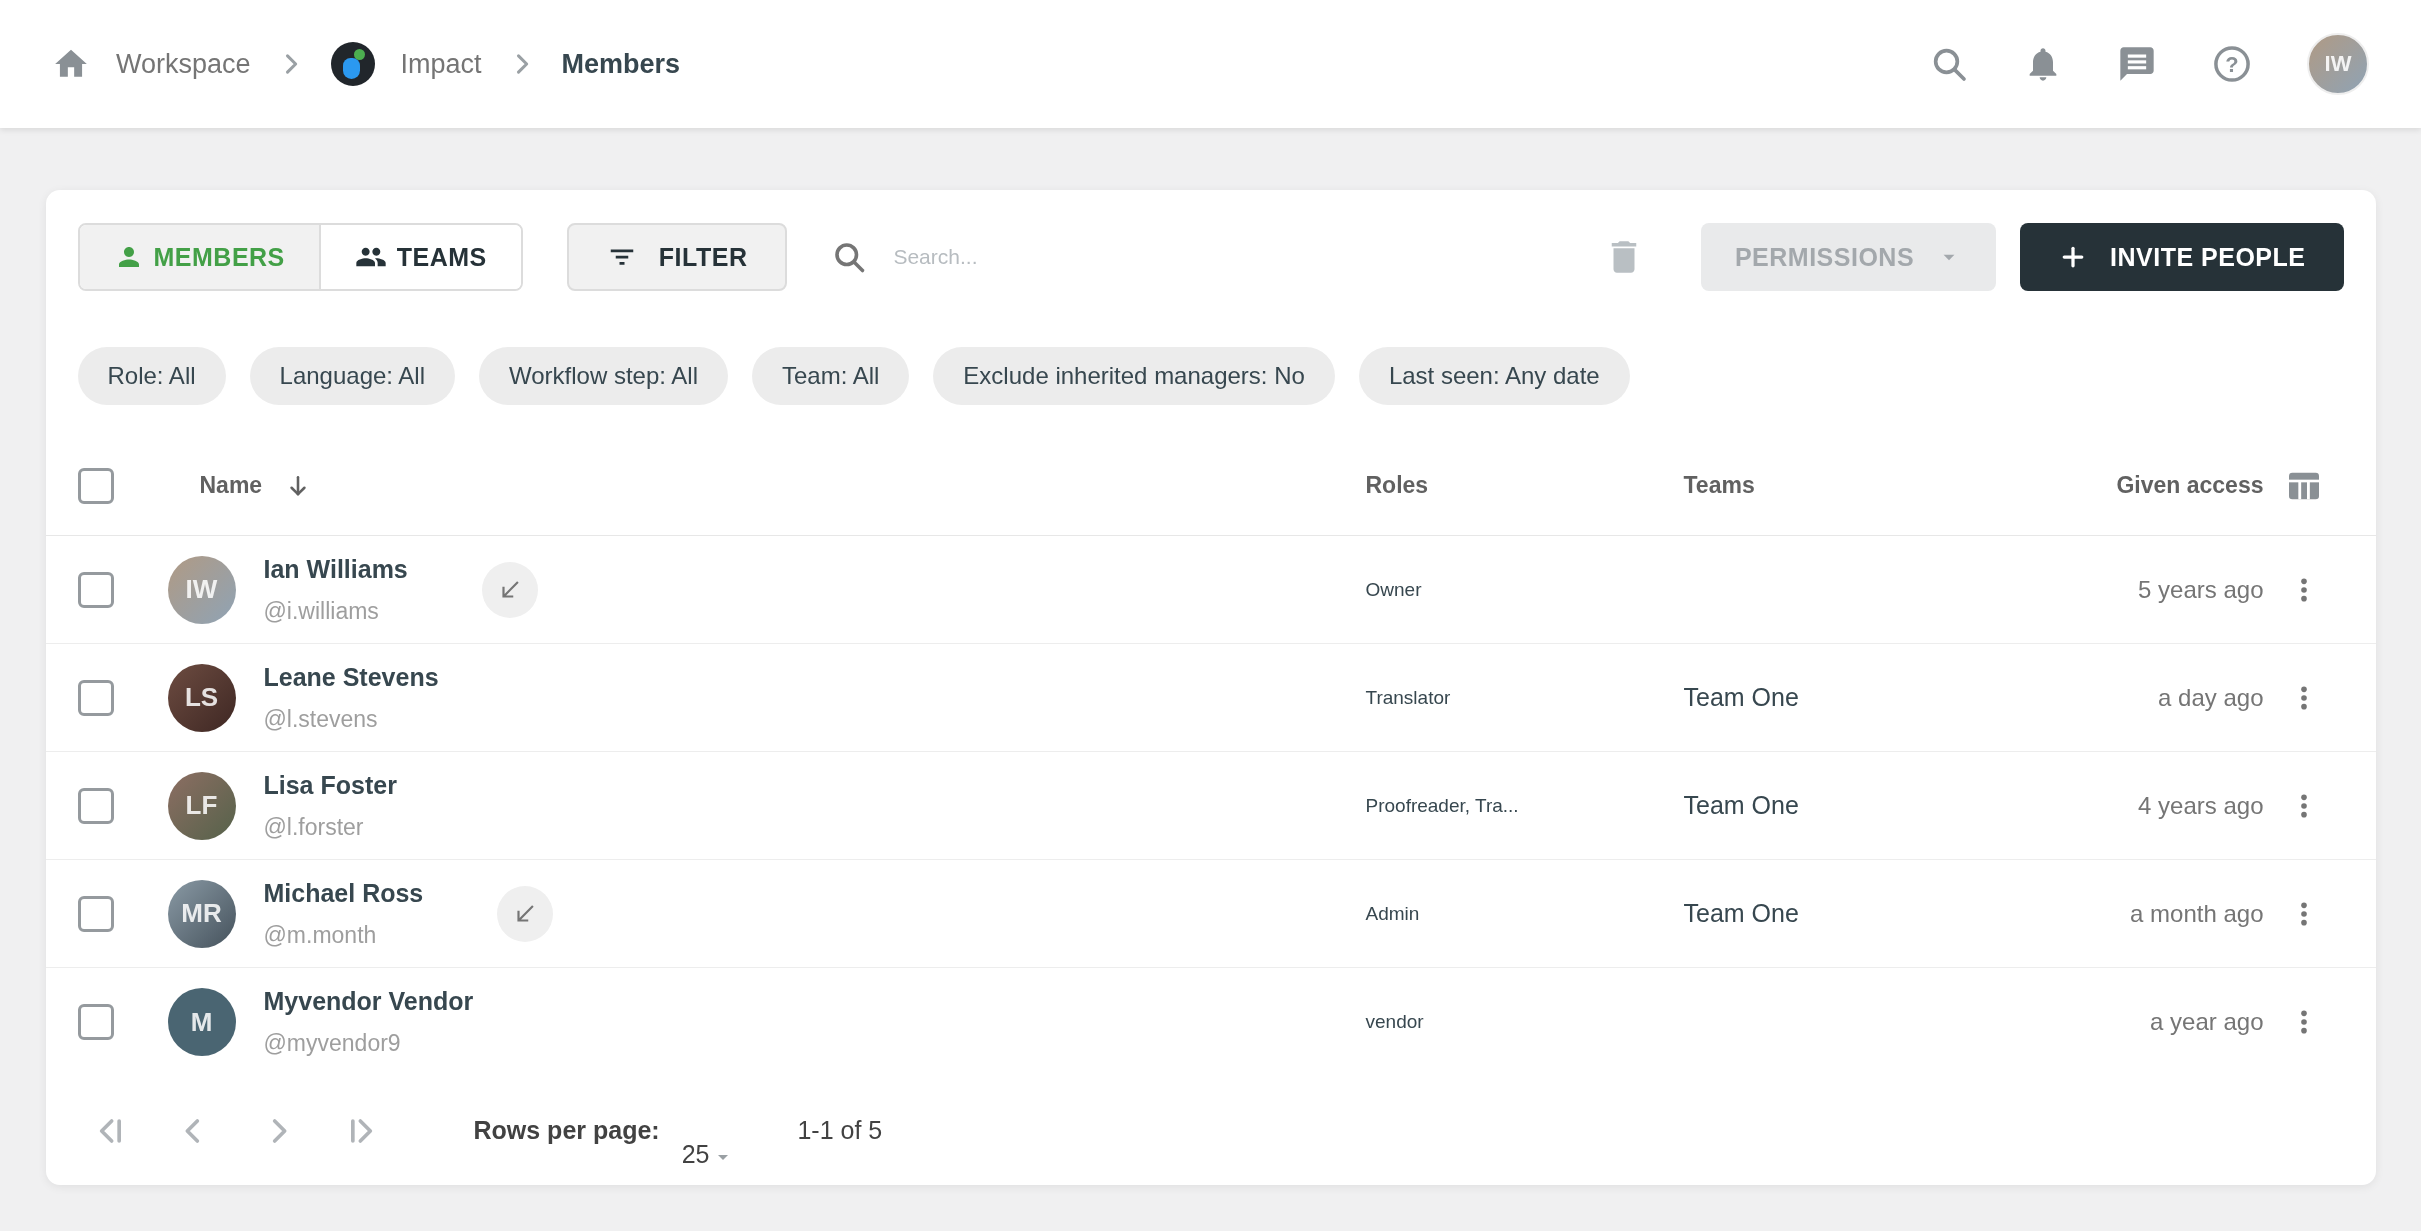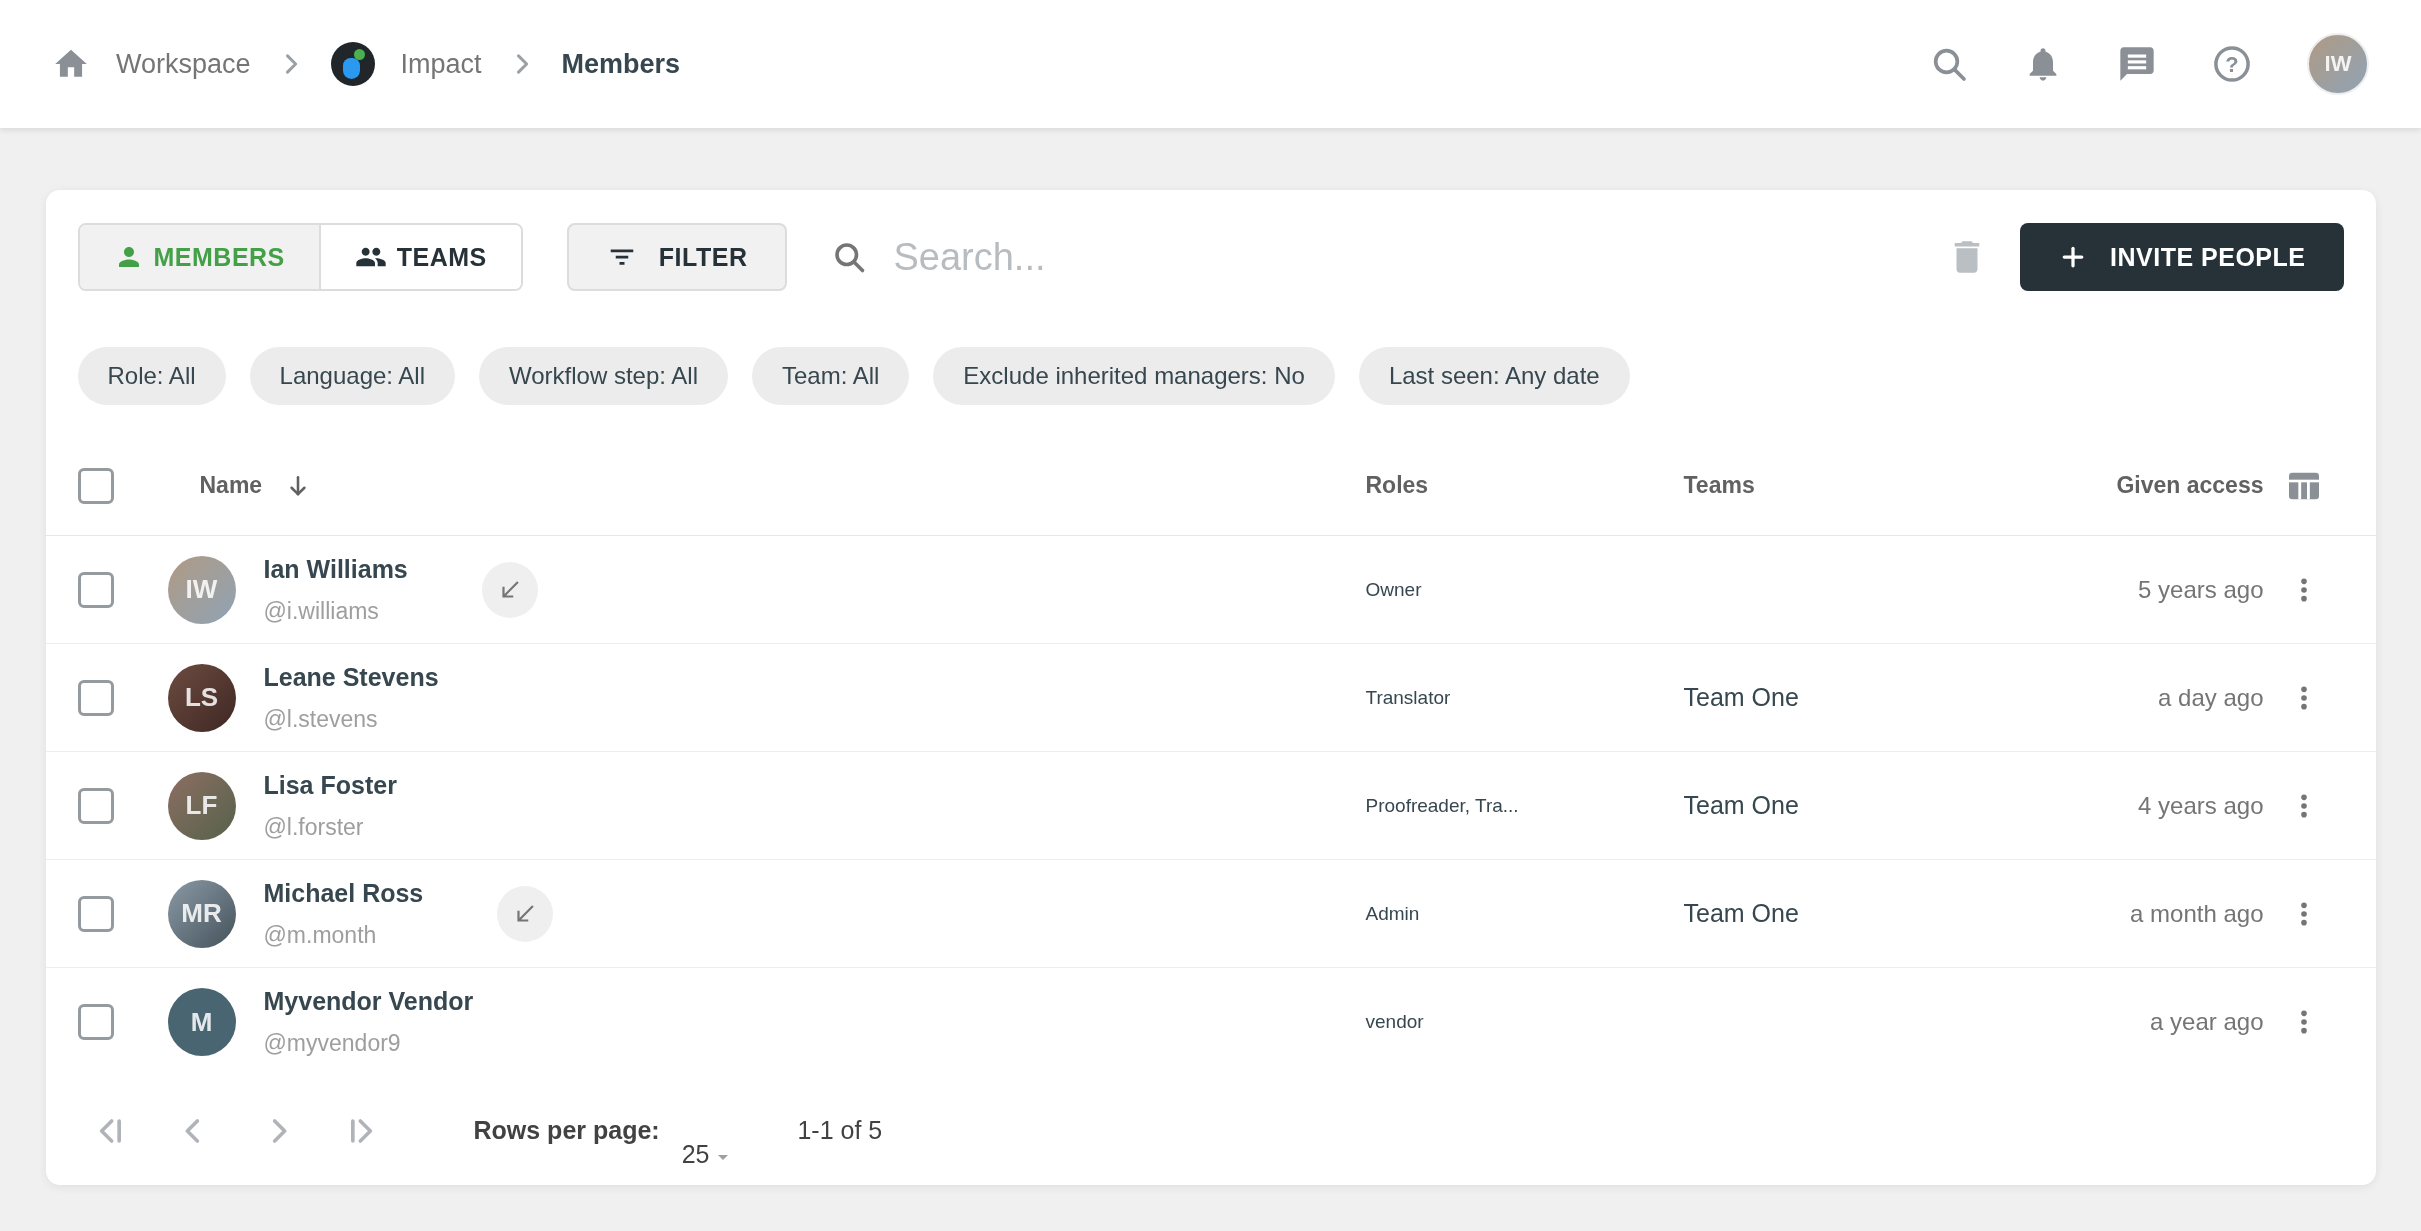--- a/index.html
+++ b/index.html
@@ -58,21 +58,21 @@
   }
   .seg .members-btn { background:#f1f1f1; color:#43a047; border-right:2px solid #dcdcdc; }
   .seg .teams-btn { background:#fff; color:#263238; }
   .filter-btn {
     margin-left:44px; height:68px; padding:0 38px; border:2px solid #dcdcdc; border-radius:8px;
     background:#f1f1f1; color:#263238; font-size:25px; font-weight:700; letter-spacing:.5px;
     display:flex; align-items:center; gap:22px; cursor:pointer; font-family:inherit;
   }
   .searchbox { flex:1; display:flex; align-items:center; gap:26px; margin:0 44px; color:#757575; }
   .searchbox input {
-    flex:1; border:none; outline:none; font-size:38px; color:#a16207; font-family:inherit; background:transparent;
+    flex:1; border:none; outline:none; font-size:21px; color:#a16207; font-family:inherit; background:transparent;
   }
   .searchbox input::placeholder { color:#b7bcc0; }
   .trash-btn { background:none; border:none; color:#b9bfc3; cursor:default; padding:0 8px; }
   .permissions-btn {
     margin-left:48px; height:68px; padding:0 34px; border:none; border-radius:8px;
     background:#e9eaeb; color:#a3a8ac; font-size:25px; font-weight:700; letter-spacing:.5px;
     display:flex; align-items:center; gap:22px; font-family:inherit; cursor:default;
   }
   .invite-btn {
     margin-left:24px; height:68px; padding:0 38px; border:none; border-radius:8px;
@@ -229,20 +229,28 @@
       </span>
       <input type="text" placeholder="Search..." style="">
     </div>
 
     <button class="trash-btn">
       <svg width="42" height="42" viewBox="0 0 24 24" fill="currentColor">
           <path d="M6 19c0 1.1.9 2 2 2h8c1.1 0 2-.9 2-2V7H6v12zM19 4h-3.5l-1-1h-5l-1 1H5v2h14V4z"></path>
         </svg>
     </button>
 
+    <button class="permissions-btn">
+      <span>PERMISSIONS</span>
+      <span>
+        <svg width="26" height="26" viewBox="0 0 24 24" fill="currentColor">
+            <path d="M7 10l5 5 5-5z"></path>
+          </svg>
+      </span>
+    </button>
 
     <button class="invite-btn">
       <span>
         <svg width="30" height="30" viewBox="0 0 24 24" fill="none" stroke="currentColor" stroke-width="2.6" stroke-linecap="round">
             <line x1="12" y1="5" x2="12" y2="19"></line>
             <line x1="5" y1="12" x2="19" y2="12"></line>
           </svg>
       </span>
       <span>INVITE PEOPLE</span>
     </button>

